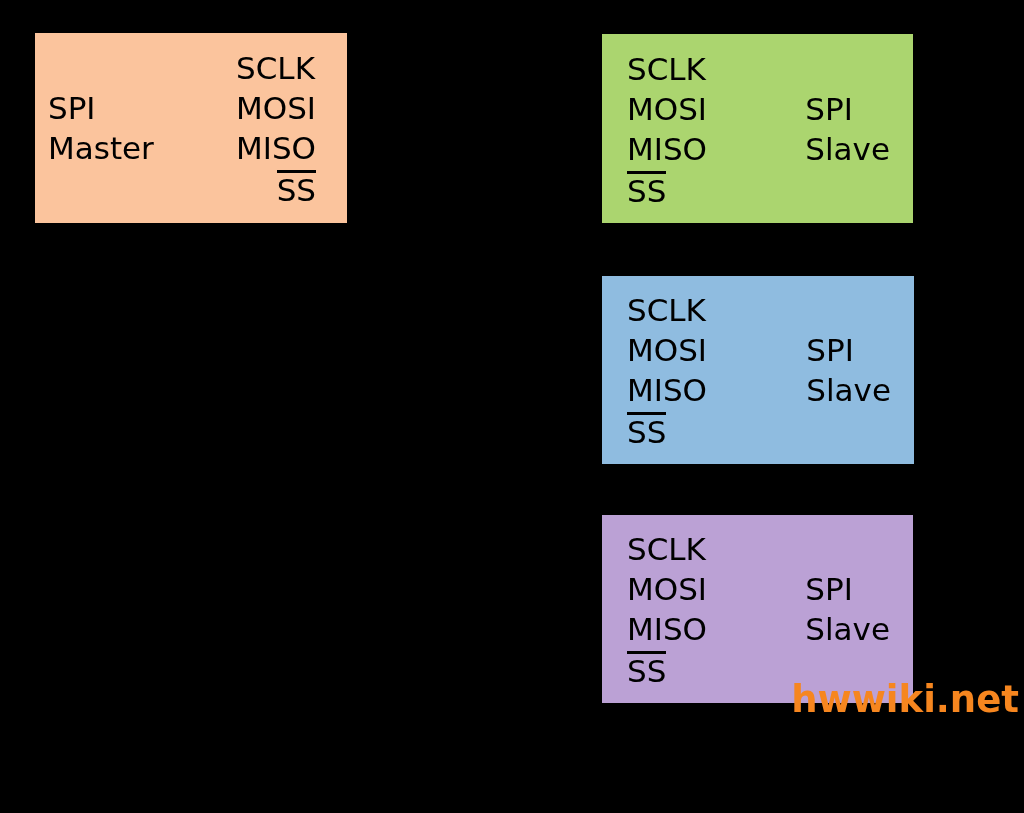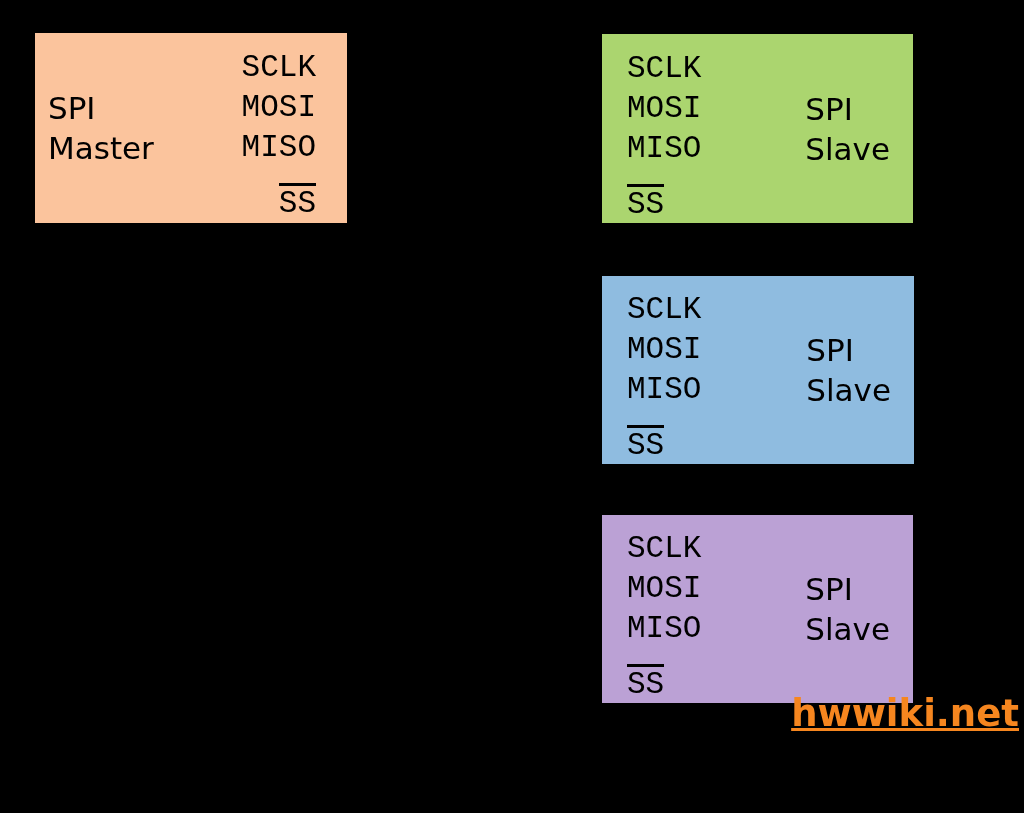--- a/index.html
+++ b/index.html
@@ -30,40 +30,39 @@
     padding-left: 13px; padding-right: 31px;
   }
   .box.slave {
     width: 312px; height: 188px;
     padding-left: 25px; padding-right: 23px;
   }
   .box.slave-0 { left: 602px; top: 34px; height: 189px; width: 311px; }
   .box.slave-1 { left: 602px; top: 276px; }
   .box.slave-2 { left: 602px; top: 515px; width: 311px; }
   .chip-label { white-space: nowrap; }
-  .pins { white-space: nowrap; font-family: Liberation Mono, monospace; }
+  .pins { white-space: nowrap; }
   .pin { height: 40px; }
   .master .pin-ss-line { text-align: right; }
   .slave  .pin-ss-line { text-align: left; }
   .ss {
     display: inline-block;
     border-top: 3.5px solid #000;
     line-height: 35px;
-    margin-top: 15px;
+    margin-top: 2px;
     vertical-align: top;
   }
   .watermark {
     position: absolute;
-    top: 690px;
+    top: 676px;
     right: 5px;
     font-size: 37px;
     font-weight: bold;
     line-height: 1.3;
     white-space: nowrap;
-    text-decoration: underline;
   }
 </style>
 </head>
 <body>
 
 <div class="canvas" style="background: rgb(0, 0, 0);">
 
   <div class="box master" style="background-color: rgb(251, 196, 157);">
     <div class="chip-label">
       <div>SPI</div>

